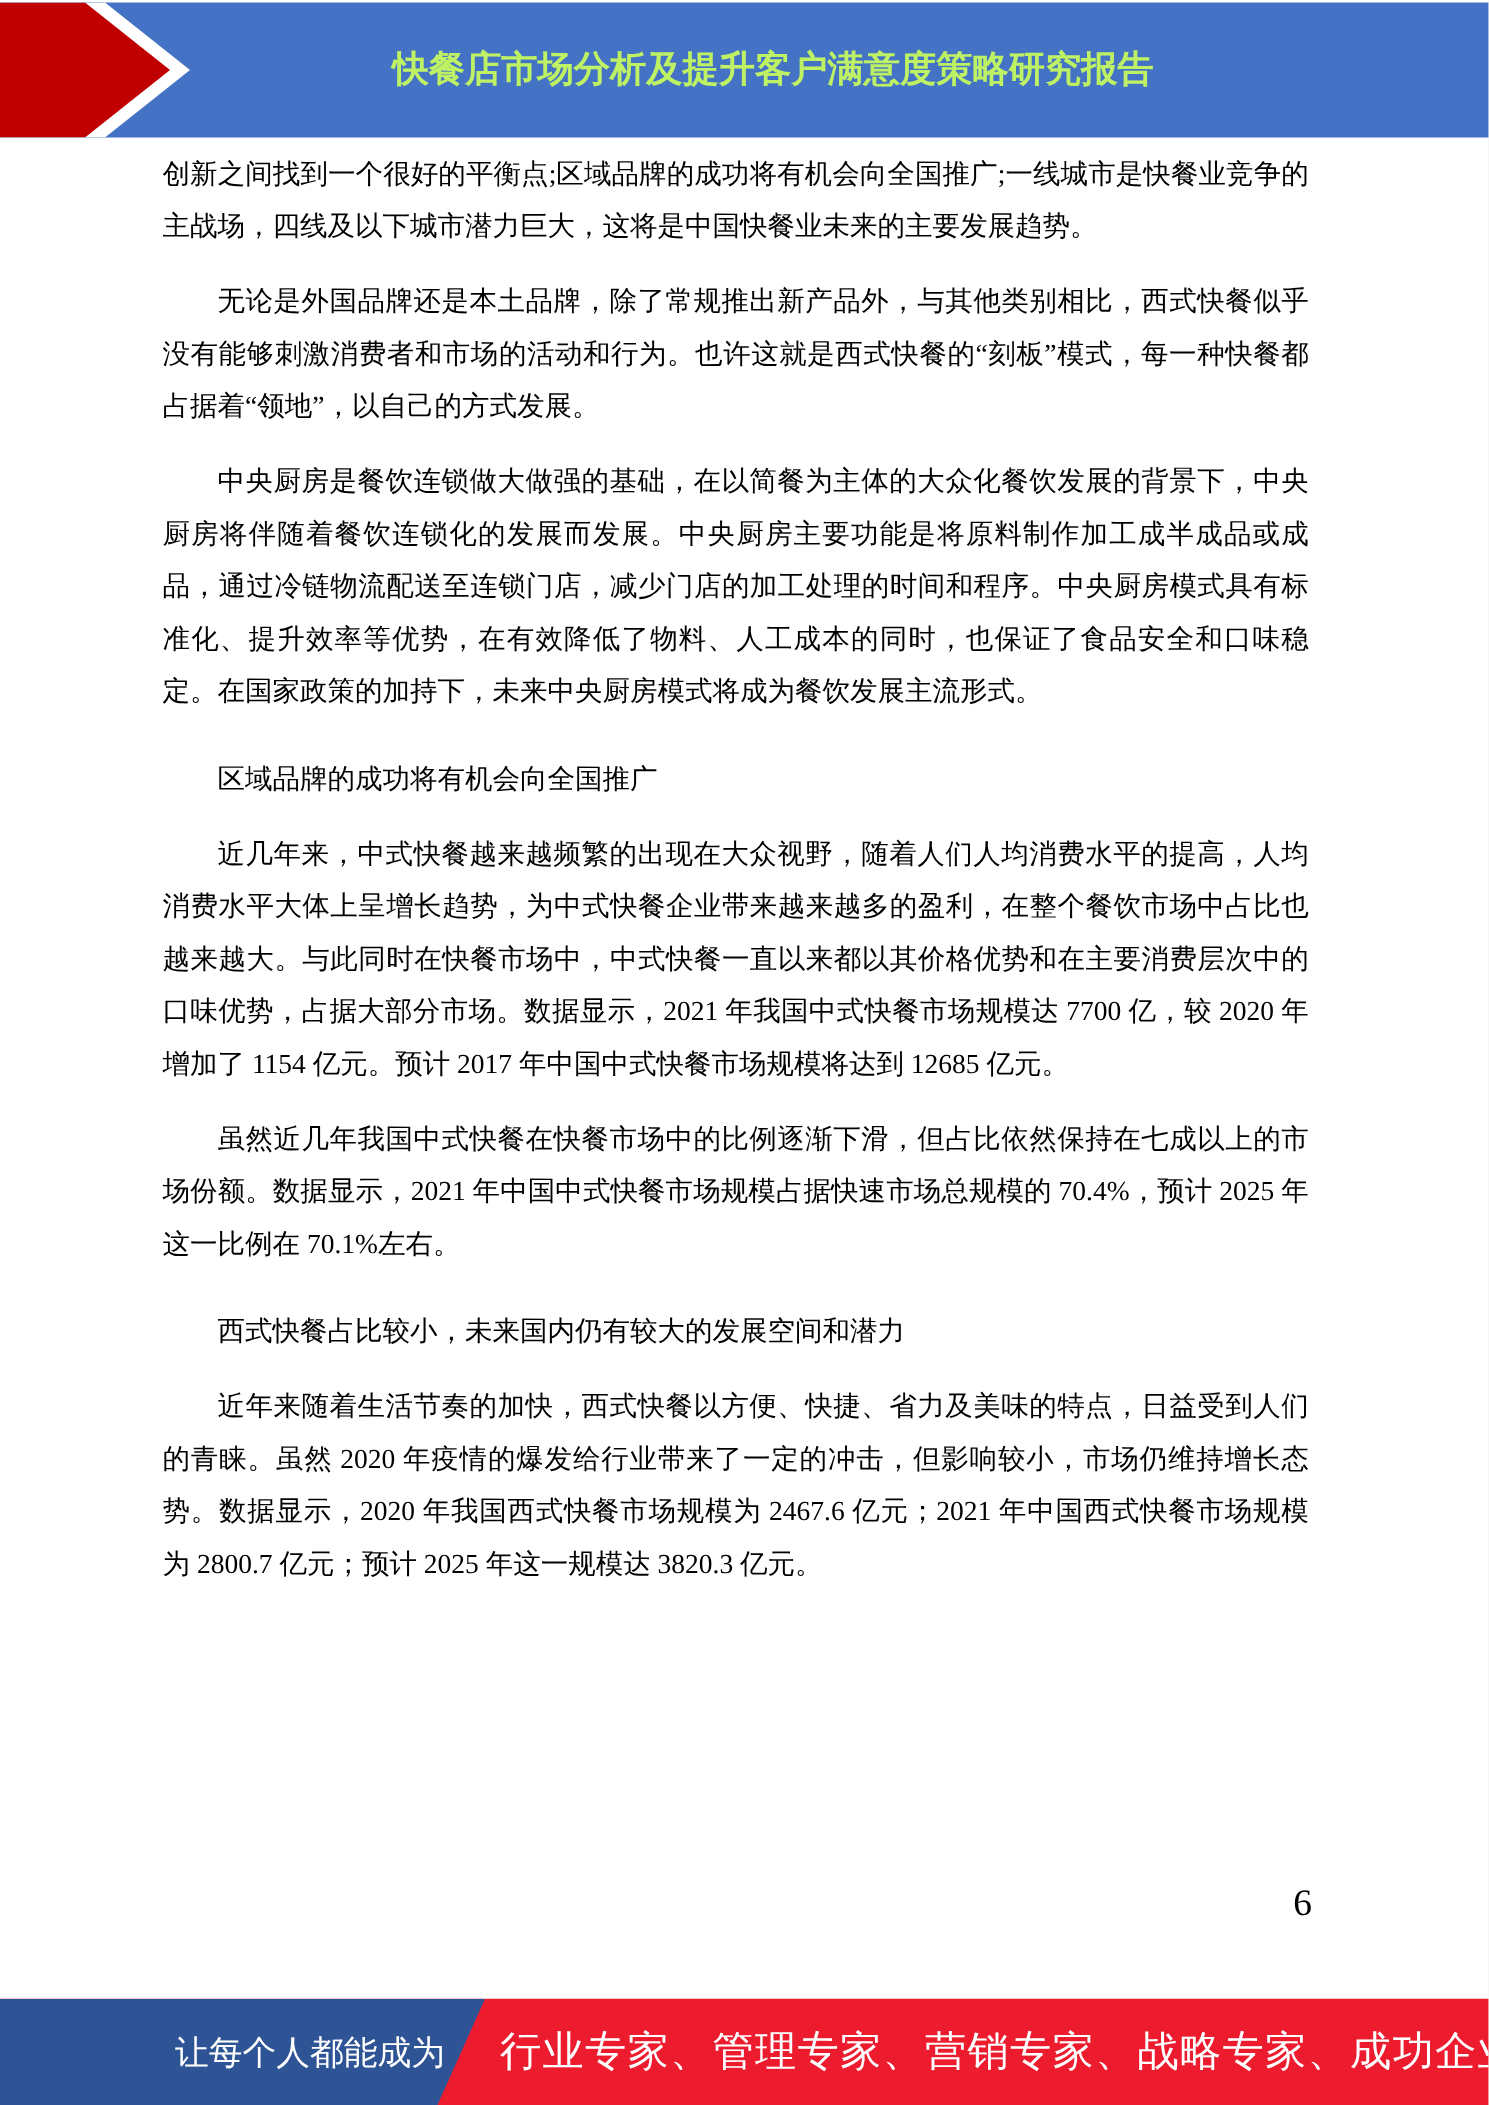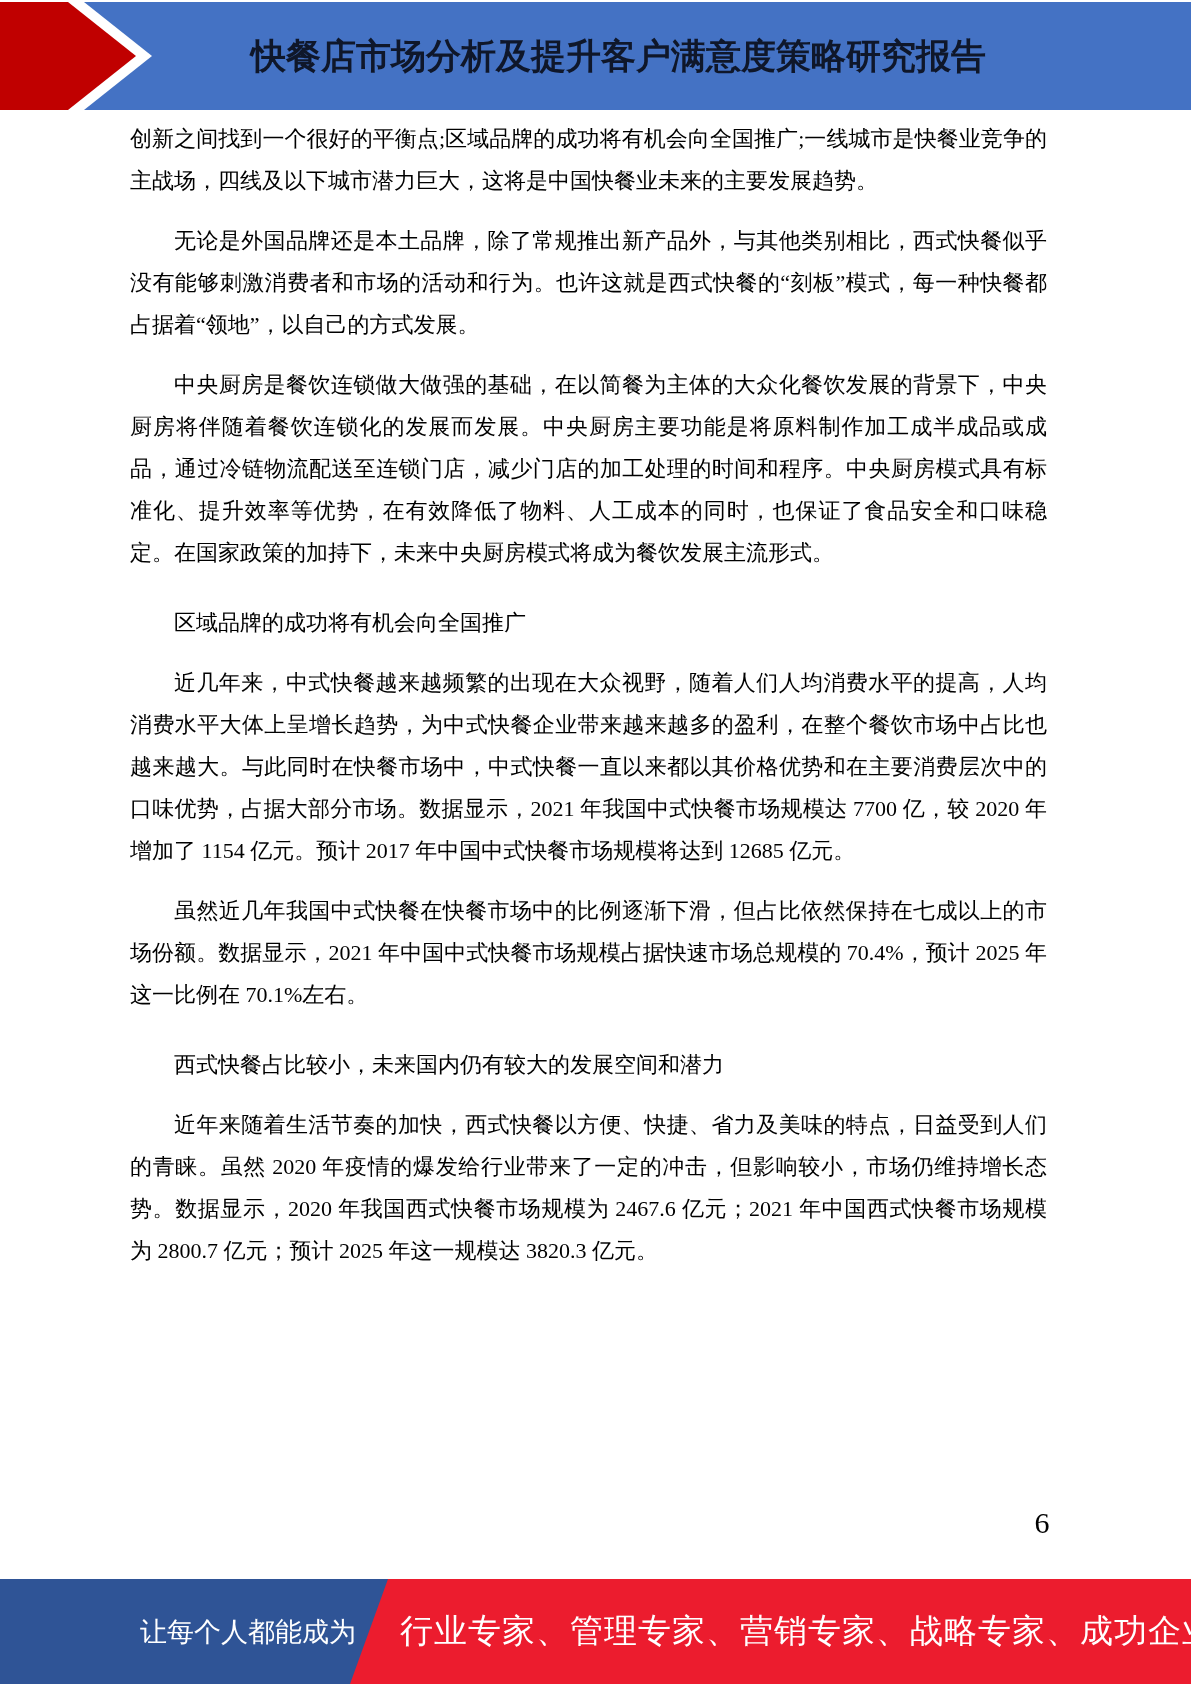--- a/index.html
+++ b/index.html
@@ -13,24 +13,24 @@
     color:#000;
   }
 
   
   .banner {
     position:absolute; top:2px; left:0; right:0; height:108px;
     background:var(--header-bg,#4472C4);
     display:flex; align-items:center; justify-content:center;
   }
   .banner-title {
-    color:#0f172a;
+    color:#bef264;
     font-family:"Liberation Sans","DejaVu Sans",sans-serif;
     font-weight:bold;
-    font-size:35px;
+    font-size:29px;
     padding-left:46px;
     white-space:nowrap;
   }
   .arrow-wrap { position:absolute; left:0; top:0; width:160px; height:108px; }
   .arrow-white { fill:#ffffff; }
   .arrow-red   { fill:var(--arrow-red,#C00000); }
 
   
   .content {
     position:absolute; left:130px; right:128px; top:118px;
@@ -49,21 +49,21 @@
   }
 
   
   .page-number {
     position:absolute; top:1503px; left:1020px; width:44px;
     font-size:30px; line-height:40px; text-align:center;
   }
 
   
   .footer {
-    position:absolute; left:0; right:0; bottom:0; height:105px;
+    position:absolute; left:0; right:0; bottom:0; height:85px;
     background:var(--footer-red,#EC1C2E);
     text-align:center;
   }
   .footer-blue {
     position:absolute; left:0; top:0; bottom:0; width:392px;
     background:var(--footer-blue,#2F5496);
     -webkit-clip-path:polygon(0 0, 388px 0, 350px 100%, 0 100%);
     clip-path:polygon(0 0, 388px 0, 350px 100%, 0 100%);
   }
   .footer-left-text {

